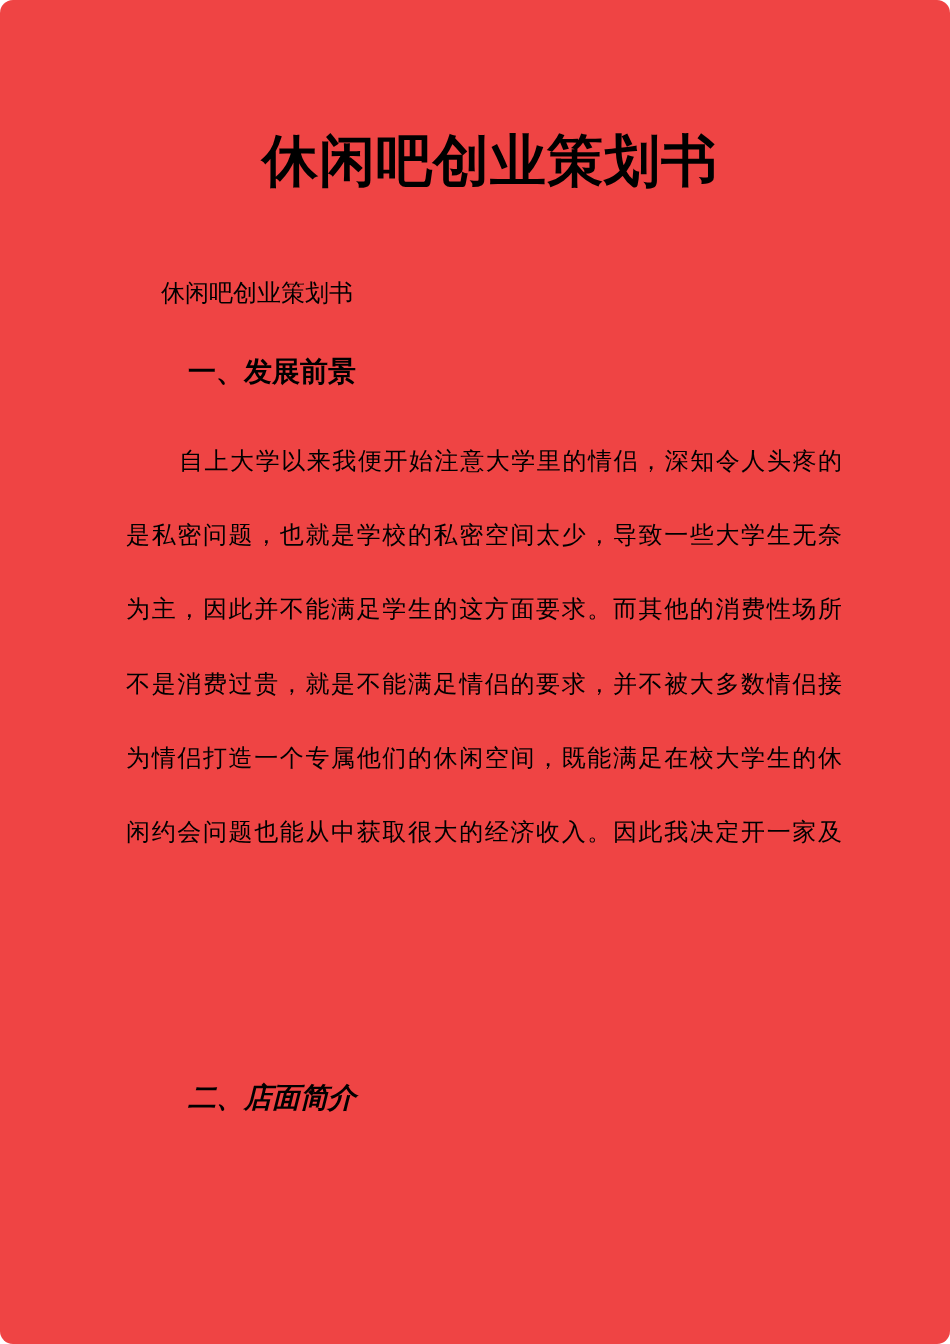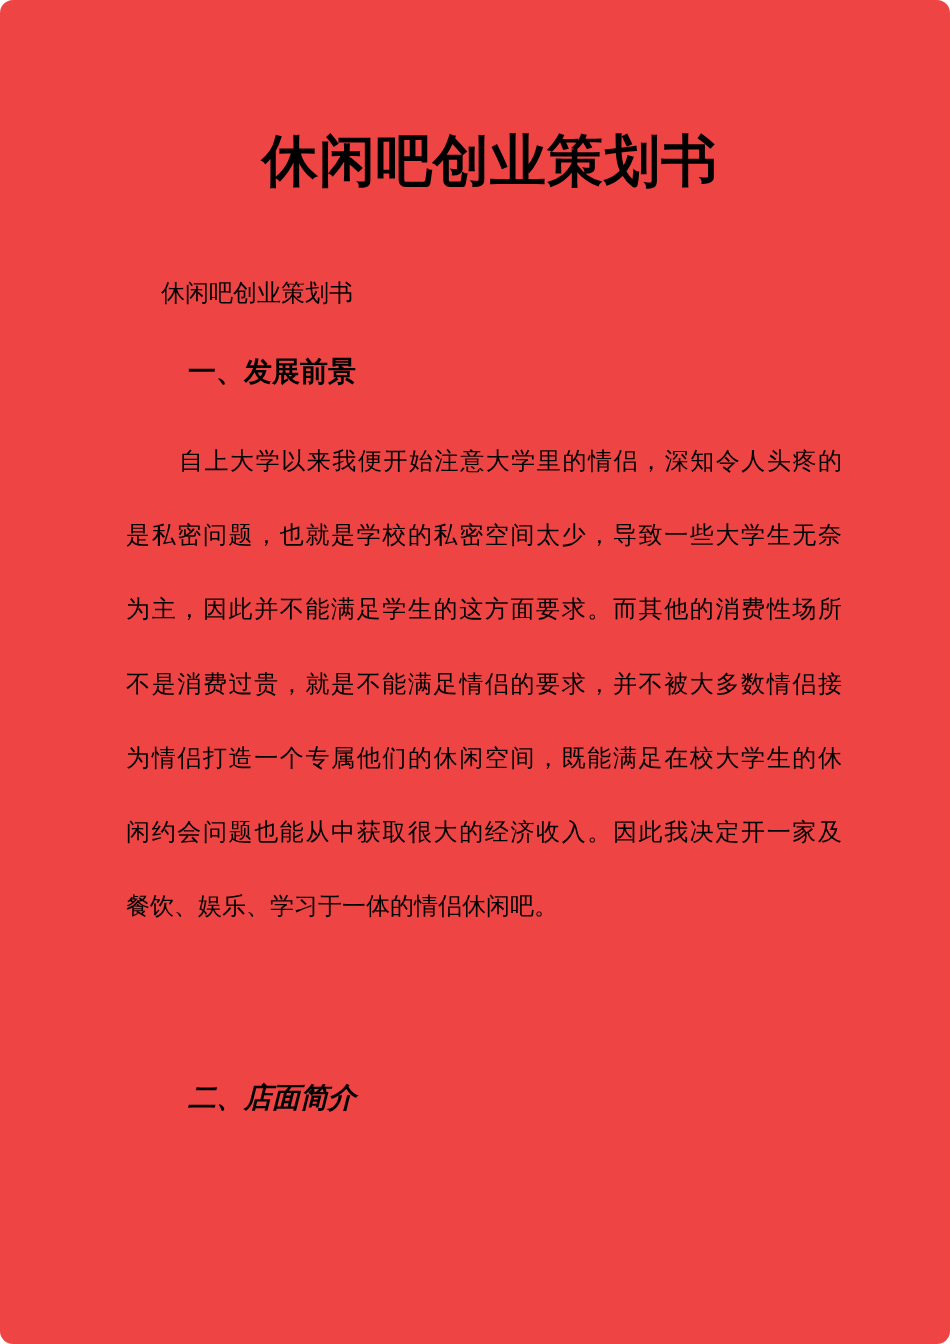--- a/index.html
+++ b/index.html
@@ -92,18 +92,17 @@
 
   <h2 class="section-heading h1">一、发展前景</h2>
 
   <div class="para">
     <span class="para-line first">自上大学以来我便开始注意大学里的情侣，深知令人头疼的</span>
     <span class="para-line">是私密问题，也就是学校的私密空间太少，导致一些大学生无奈</span>
     <span class="para-line">为主，因此并不能满足学生的这方面要求。而其他的消费性场所</span>
     <span class="para-line">不是消费过贵，就是不能满足情侣的要求，并不被大多数情侣接</span>
     <span class="para-line">为情侣打造一个专属他们的休闲空间，既能满足在校大学生的休</span>
     <span class="para-line">闲约会问题也能从中获取很大的经济收入。因此我决定开一家及</span>
-    <span class="para-line last">餐饮、娱乐、学习于一体的情侣休闲吧。</span>
   </div>
 
   <h2 class="section-heading h2">二、店面简介</h2>
 
 </div>
 
 </body></html>

